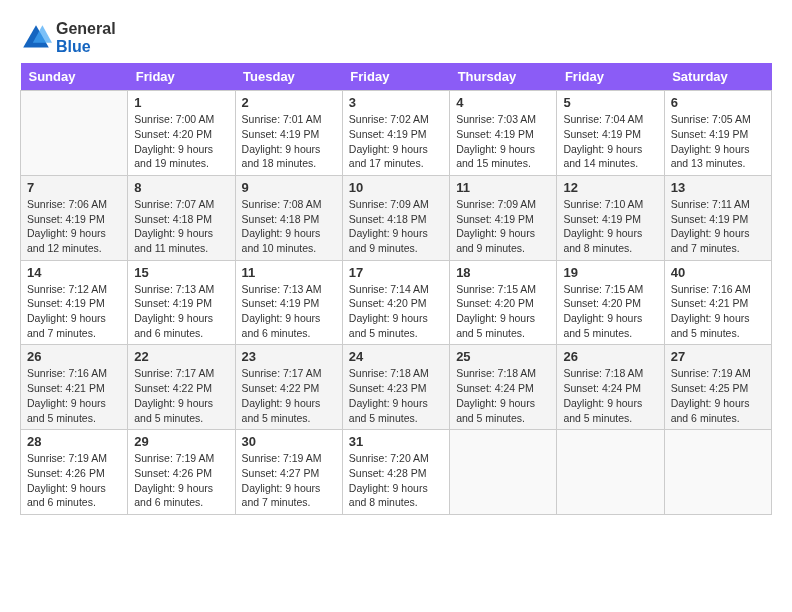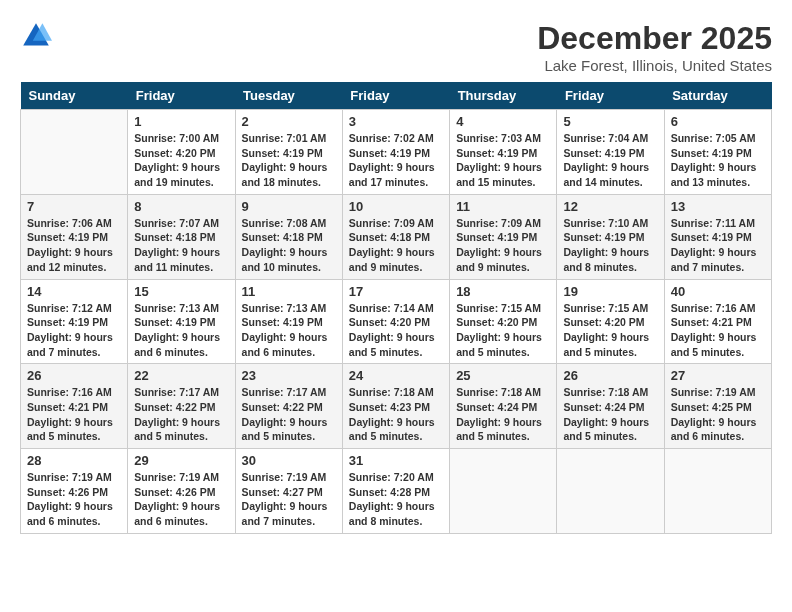--- a/index.html
+++ b/index.html
@@ -43,21 +43,21 @@
     .location-title {
       font-size: 15px;
       color: #555;
     }
     .calendar-table {
       width: 100%;
       border-collapse: collapse;
       margin-top: 8px;
     }
     .calendar-table th {
-      background-color: #0c4a6e;
+      background-color: #8b5cf6;
       color: #fff;
       text-align: left;
       padding: 6px 8px;
       font-size: 13px;
       font-weight: bold;
     }
     .calendar-table td {
       border: 1px solid #ccc;
       vertical-align: top;
       padding: 4px 6px;
@@ -72,43 +72,42 @@
     .day-number {
       font-weight: bold;
       font-size: 13px;
       display: block;
       margin-bottom: 2px;
     }
     .day-info {
       font-size: 10.5px;
       line-height: 1.4;
       color: #333;
-      font-weight: bold;
     }
     .empty-cell {
       background: #f9f9f9;
     }
     .row-alt {
       background: #f4f4f4;
     }
   </style>
 </head>
 <body>
 
 <div>
   <div class="header-top">
     <div class="logo">
       <svg class="logo-icon" viewBox="0 0 40 40">
         <polygon points="20,4 36,32 4,32" fill="#1565C0"></polygon>
         <polygon points="28,4 40,26 16,26" fill="#42A5F5" opacity="0.7"></polygon>
       </svg>
-    </div>
-    <div class="title-block">
-      <div class="month-title">December 2025</div>
-      <div class="location-title">Lake Forest, Illinois, United States</div>
+      <div class="logo-text">
+        <div class="general">General</div>
+        <div class="blue">Blue</div>
+      </div>
     </div>
   </div>
 </div>
 
 <table class="calendar-table">
   <thead>
     <tr>
         <th>Sunday</th>
         <th>Friday</th>
         <th>Tuesday</th>

